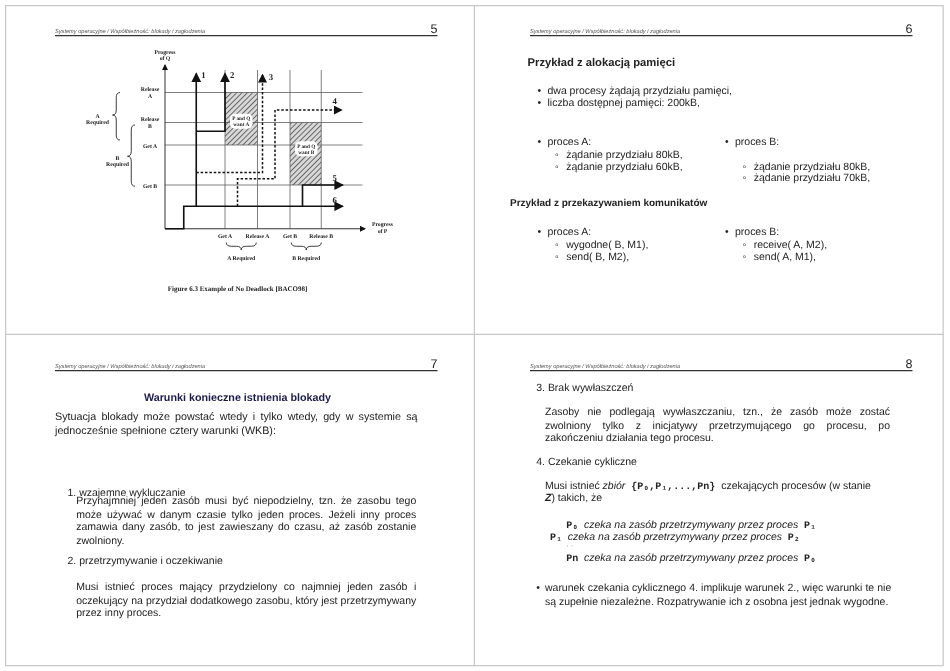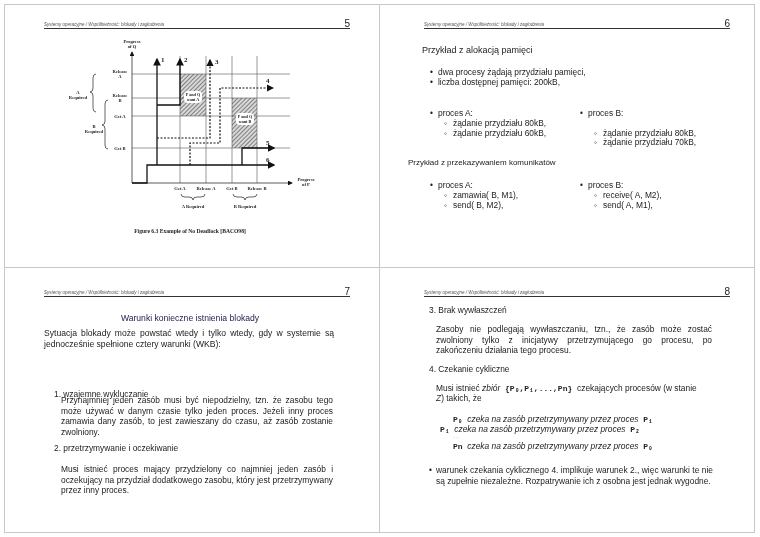--- a/index.html
+++ b/index.html
@@ -13,21 +13,21 @@
   }
   .vdiv { position: absolute; left: 379px; top: 4px; width: 1px; height: 529px; background: #c8c8c8; }
   .hdiv { position: absolute; left: 4px; top: 267px; width: 751px; height: 1px; background: #c8c8c8; }
   .page { position: absolute; width: 375px; height: 263px; }
   .hdr {
     position: absolute; left: 44px; width: 306px; border-bottom: 1px solid #333;
     font-size: 4.5px; font-style: italic; color: #555; height: 7px; line-height: 7px;
   }
   .pnum { position: absolute; right: 0; bottom: -1px; font-size: 10px; font-style: normal; color: #222; line-height: 10px; }
   .txt { position: absolute; font-size: 8.4px; line-height: 10.6px; color: #222; white-space: nowrap; }
-  .bold { font-weight: normal; }
+  .bold { font-weight: bold; }
   .just { white-space: normal; text-align: justify; }
   .mono { font-family: "Liberation Mono", monospace; font-weight: bold; font-size: 8px; }
   .ital { font-style: italic; }
   .bul::before { content: "\2022"; display: inline-block; width: 8px; }
   .sub::before { content: "\25E6"; display: inline-block; width: 9px; }
   svg text { font-family: "Liberation Serif", serif; font-weight: bold; fill: #222; }
 </style>
 </head>
 <body>
 
@@ -144,21 +144,21 @@
 
   <div class="txt bul" style="left:50px;top:108px;">proces A:</div>
   <div class="txt sub" style="left:64px;top:118px;">żądanie przydziału 80kB,</div>
   <div class="txt sub" style="left:64px;top:128px;">żądanie przydziału 60kB,</div>
   <div class="txt bul" style="left:200px;top:108px;">proces B:</div>
   <div class="txt sub" style="left:214px;top:118px;margin-top:19px;">żądanie przydziału 70kB,</div>
   <div class="txt sub" style="left:214px;top:128px;">żądanie przydziału 80kB,</div>
 
   <div class="txt bold" style="left:28px;top:158px;font-size:8px;">Przykład z przekazywaniem komunikatów</div>
   <div class="txt bul" style="left:50px;top:180px;">proces A:</div>
-  <div class="txt sub" style="left:64px;top:190px;">zamawia( B, M1),</div>
+  <div class="txt sub" style="left:64px;top:190px;">wygodne( B, M1),</div>
   <div class="txt sub" style="left:64px;top:200px;">send( B, M2),</div>
   <div class="txt bul" style="left:200px;top:180px;">proces B:</div>
   <div class="txt sub" style="left:214px;top:190px;">receive( A, M2),</div>
   <div class="txt sub" style="left:214px;top:200px;">send( A, M1),</div>
 </div>
 
 <div class="page" style="left:0;top:268px;">
   <div class="hdr" style="top:21px;">
     <span>Systemy operacyjne / Współbieżność: blokady i zagłodzenia</span>
     <span class="pnum">7</span>

